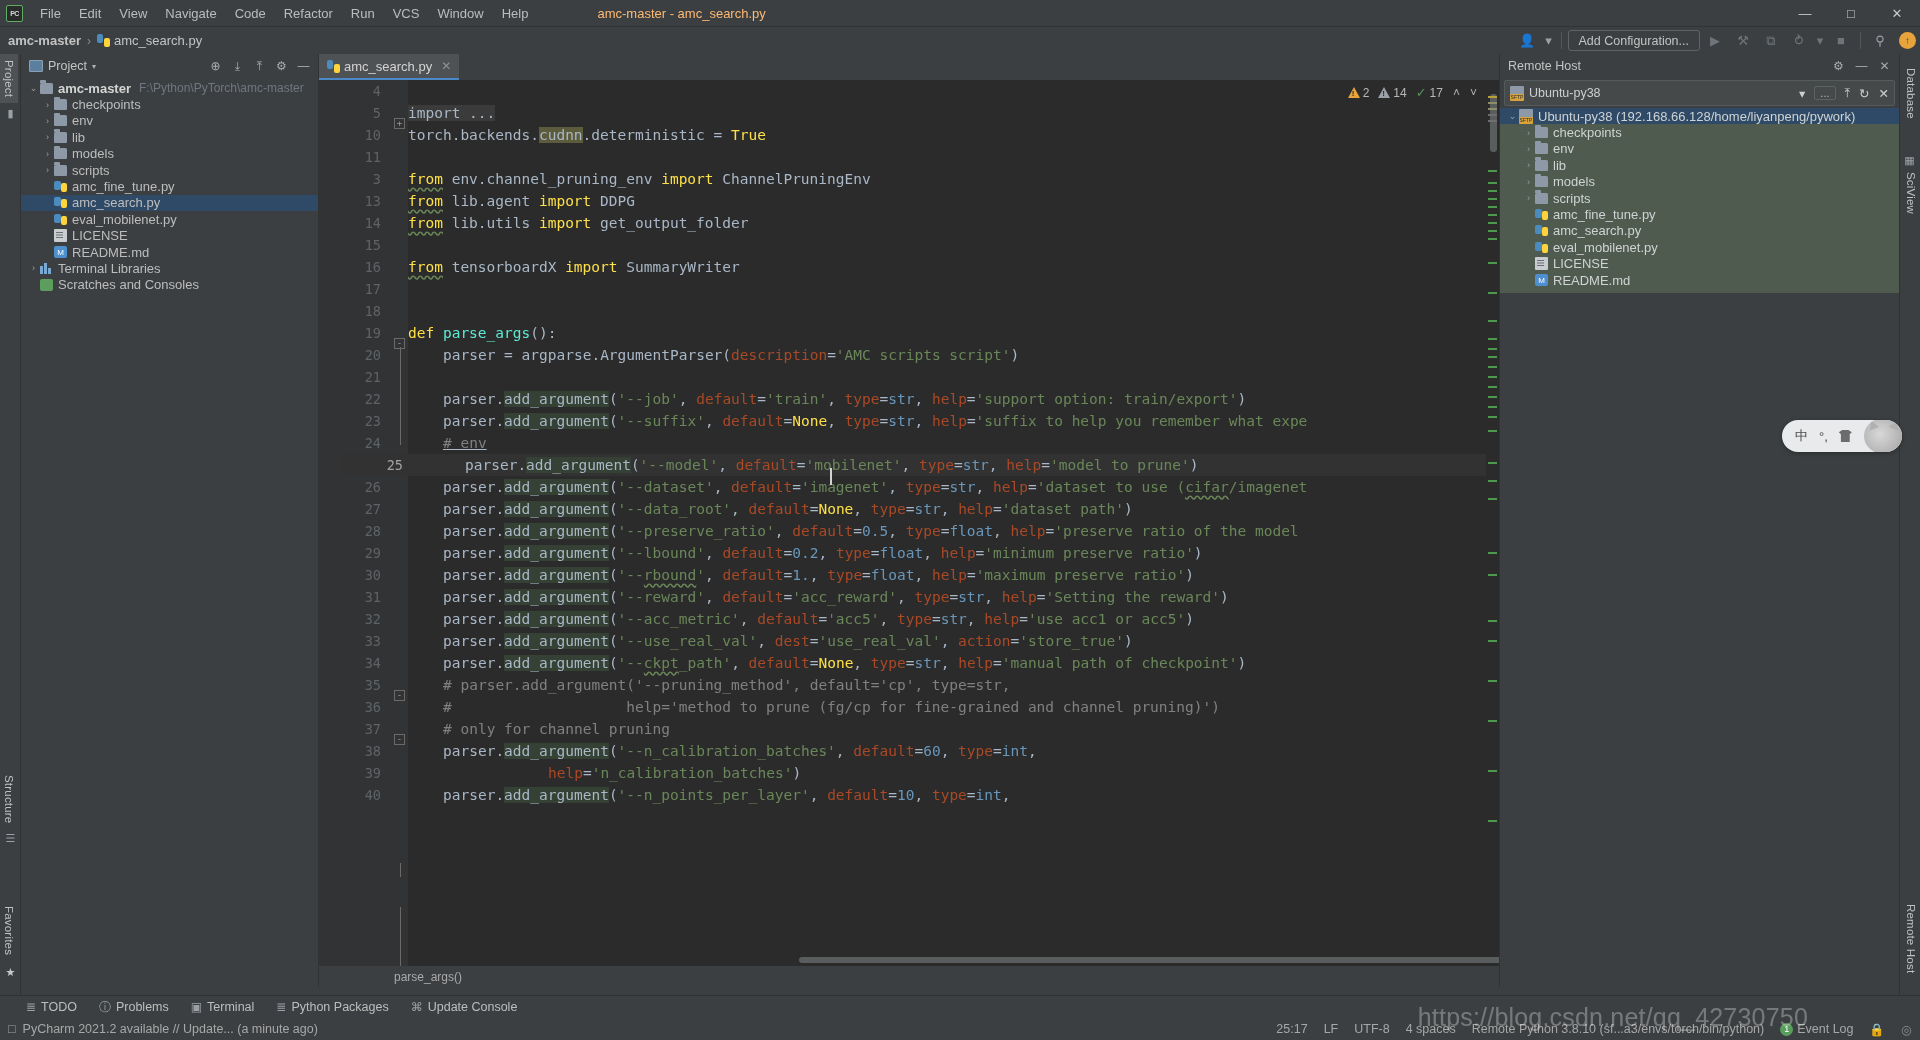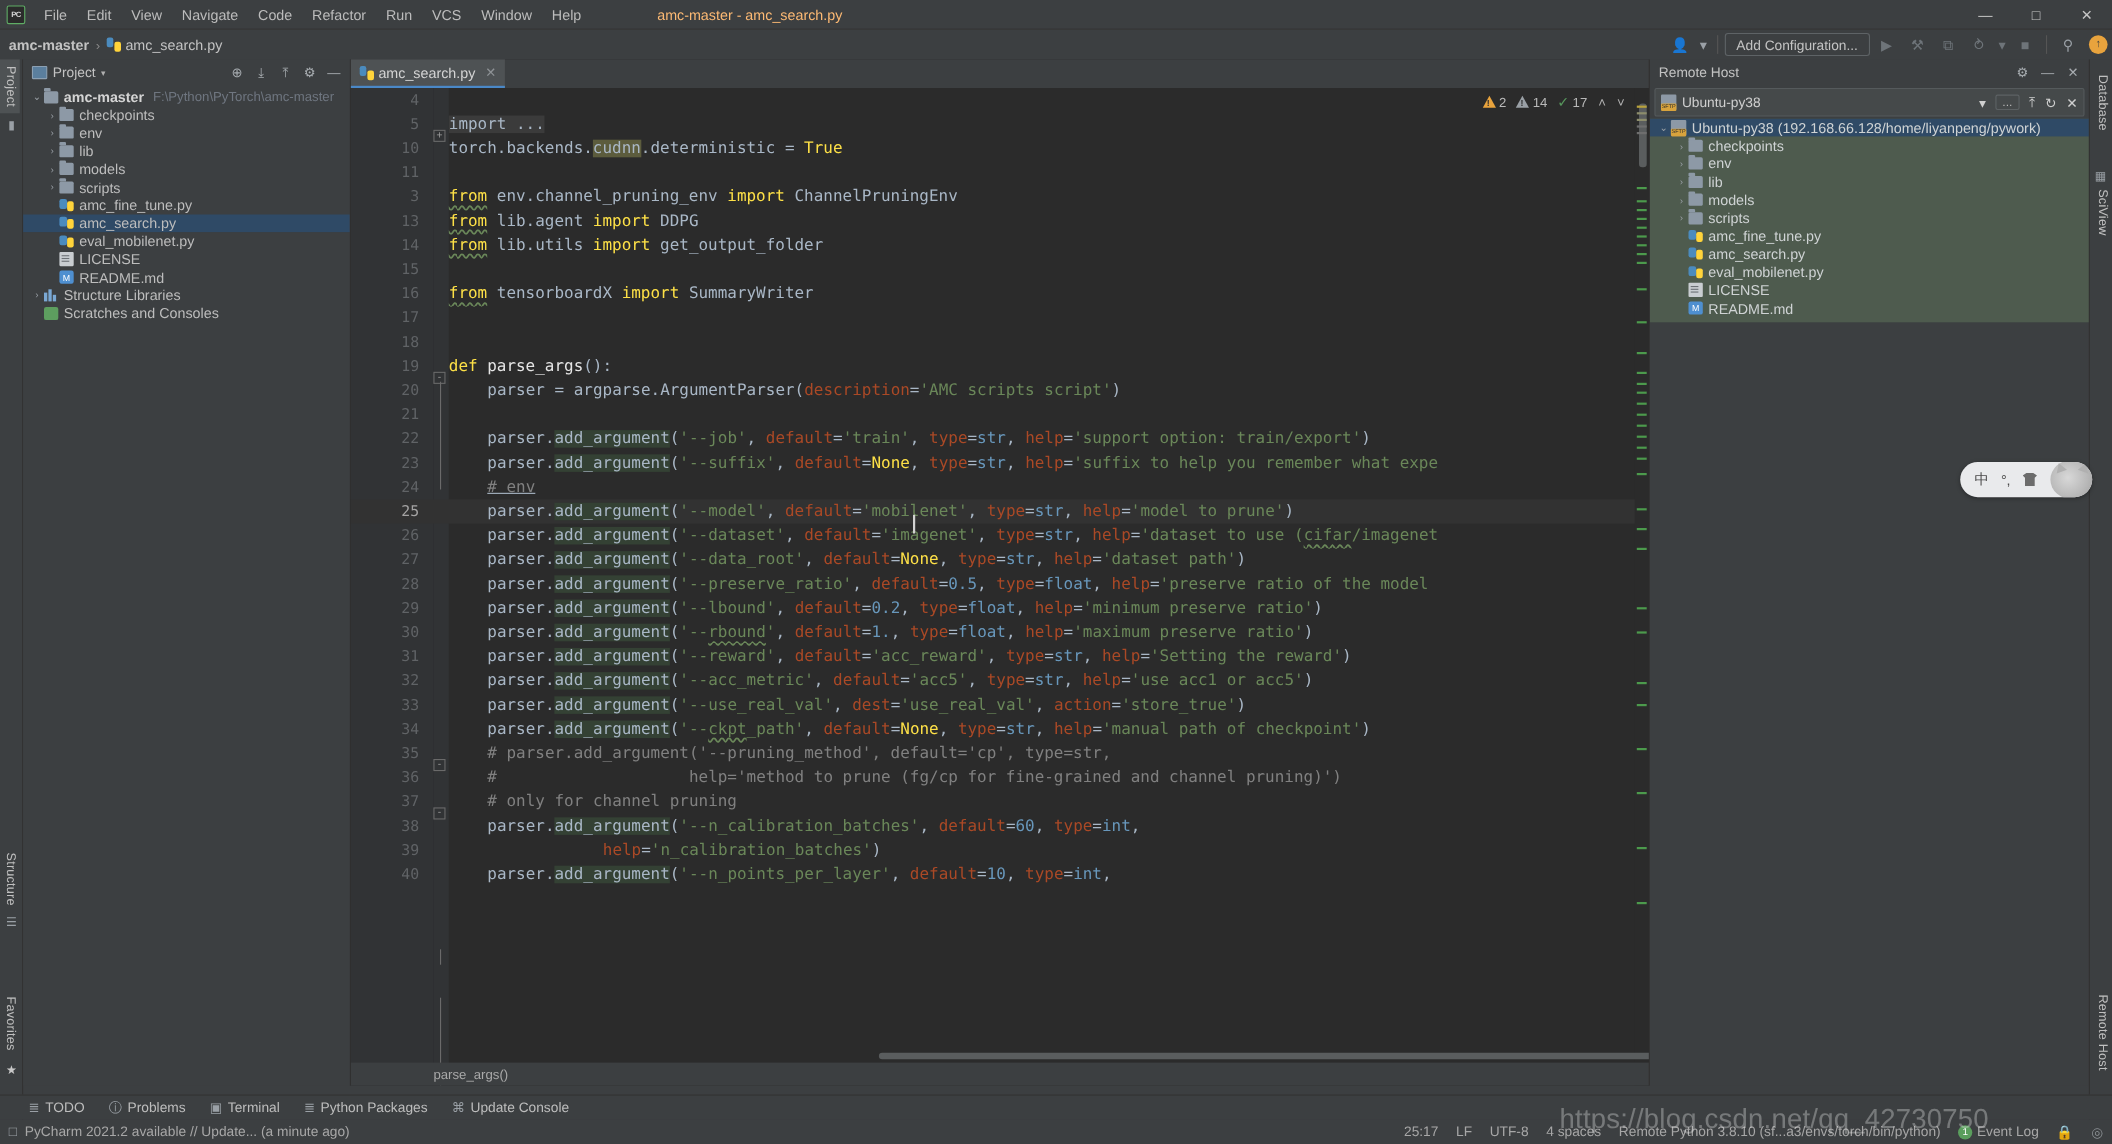--- a/index.html
+++ b/index.html
@@ -173,35 +173,35 @@
   .gutter {
     position: absolute; top: 0; left: 0; width: 75px; height: 907px;
     background: #313335;
   }
   .fold-col { position: absolute; top: 0; left: 75px; width: 14px; height: 907px; background: #313335; }
   .code-lines {
     position: absolute; top: 0; left: 0; width: 1180px;
     font-family: "DejaVu Sans Mono", monospace; font-size: 14.5px; line-height: 22px;
   }
   .cl { height: 22px; display: flex; align-items: center; white-space: pre; position: relative; }
-  .cl.caret-line { background: #323232; }
+  .cl.caret-line { background: #323232; margin-left: 22px; }
   .ln {
     width: 62px; text-align: right; color: #606366; font-size: 13.5px; flex: 0 0 62px;
     font-family: "DejaVu Sans Mono", monospace; padding-right: 0;
   }
   .ln.cur { color: #a4a3a3; }
   .gap { width: 27px; flex: 0 0 27px; }
   .src { color: #a9b7c6; }
 
   
   .k { color: #fde047; }          
   .s { color: #6a8759; }          
   .n { color: #6897bb; }          
   .c { color: #808080; }          
-  .fn { color: #e5e5e5; text-align: center; }         
+  .fn { color: #5eead4; text-align: center; }         
   .kw-arg { color: #aa4926; }     
   .ident { color: #a9b7c6; }
   .hl-ident { background: #344134; }        
   .hl-soft { background: #5c5c3d; }         
   .hl-fold { background: #3b3b3b; }
   .sq { text-decoration: underline; text-decoration-style: wavy; text-decoration-color: #6a8759; text-underline-offset: 3px; }
   .fold-arm {
     position: absolute; left: 81px; width: 1px; background: #6a6a6a;
   }
   .caret-bar {
@@ -439,21 +439,21 @@
           <span class="mdfile"></span>
           <span class="tname">README.md</span>
         </div>
         <div class="tnode" style="padding-left: 6px;">
           <span class="arrow">›</span>
           <span class="libico">
             <i></i>
             <i></i>
             <i></i>
           </span>
-          <span class="tname">Structure Libraries</span>
+          <span class="tname">Terminal Libraries</span>
         </div>
         <div class="tnode" style="padding-left: 6px;">
           <span class="arrow"></span>
           <span class="scratchico"></span>
           <span class="tname">Scratches and Consoles</span>
         </div>
       </div>
   </div>
 
   <div class="editor-area">

